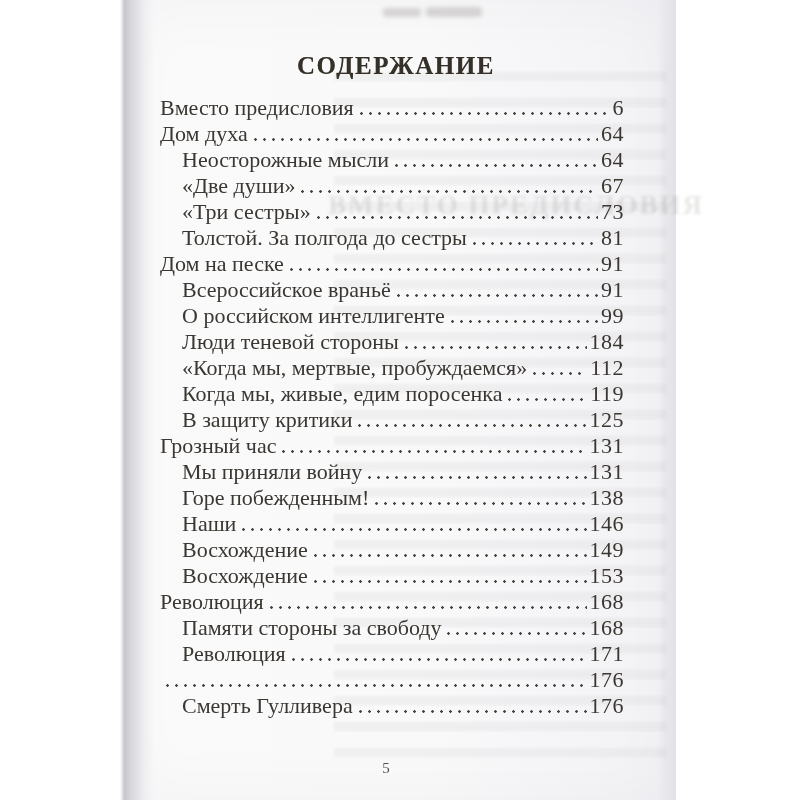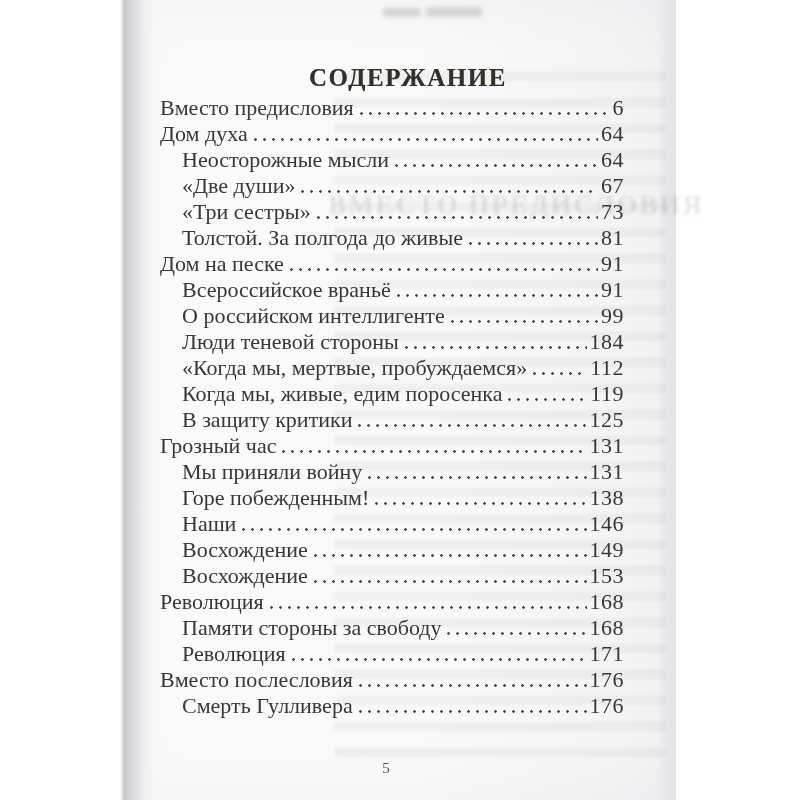--- a/index.html
+++ b/index.html
@@ -50,21 +50,21 @@
   .bleed-lines{
     position:absolute;left:214px;top:72px;width:332px;height:692px;
     background:repeating-linear-gradient(180deg,
       rgba(150,146,141,0.09) 0px, rgba(150,146,141,0.09) 9px,
       rgba(150,146,141,0) 9px, rgba(150,146,141,0) 26px);
     filter:blur(1.7px);
     pointer-events:none;
   }
 
   .title{
-    position:absolute;left:40px;top:48px;width:464px;margin:16px;
+    position:absolute;left:40px;top:48px;width:464px;margin:4px;
     text-align:center;
     font-size:25px;line-height:28px;font-weight:700;letter-spacing:1.5px;
     color:var(--title);
     text-shadow:0 0 0.6px rgba(53,48,40,0.55);
   }
 
   .toc{
     position:absolute;left:40px;top:95px;width:464px;
     font-size:22px;color:var(--text);
   }
@@ -124,21 +124,21 @@
     <span class="lbl">«Две души»</span>
     <span class="leader"></span>
     <span class="pg">67</span>
   </div>
         <div class="row lvl1">
     <span class="lbl">«Три сестры»</span>
     <span class="leader"></span>
     <span class="pg">73</span>
   </div>
         <div class="row lvl1">
-    <span class="lbl">Толстой. За полгода до живые</span>
+    <span class="lbl">Толстой. За полгода до сестры</span>
     <span class="leader"></span>
     <span class="pg">81</span>
   </div>
         <div class="row">
     <span class="lbl">Дом на песке</span>
     <span class="leader"></span>
     <span class="pg">91</span>
   </div>
         <div class="row lvl1">
     <span class="lbl">Всероссийское враньё</span>
@@ -209,21 +209,20 @@
     <span class="lbl">Памяти стороны за свободу</span>
     <span class="leader"></span>
     <span class="pg">168</span>
   </div>
         <div class="row lvl1">
     <span class="lbl">Революция</span>
     <span class="leader"></span>
     <span class="pg">171</span>
   </div>
         <div class="row">
-    <span class="lbl">Вместо послесловия</span>
     <span class="leader"></span>
     <span class="pg">176</span>
   </div>
         <div class="row lvl1">
     <span class="lbl">Смерть Гулливера</span>
     <span class="leader"></span>
     <span class="pg">176</span>
   </div>
       </div>
 

